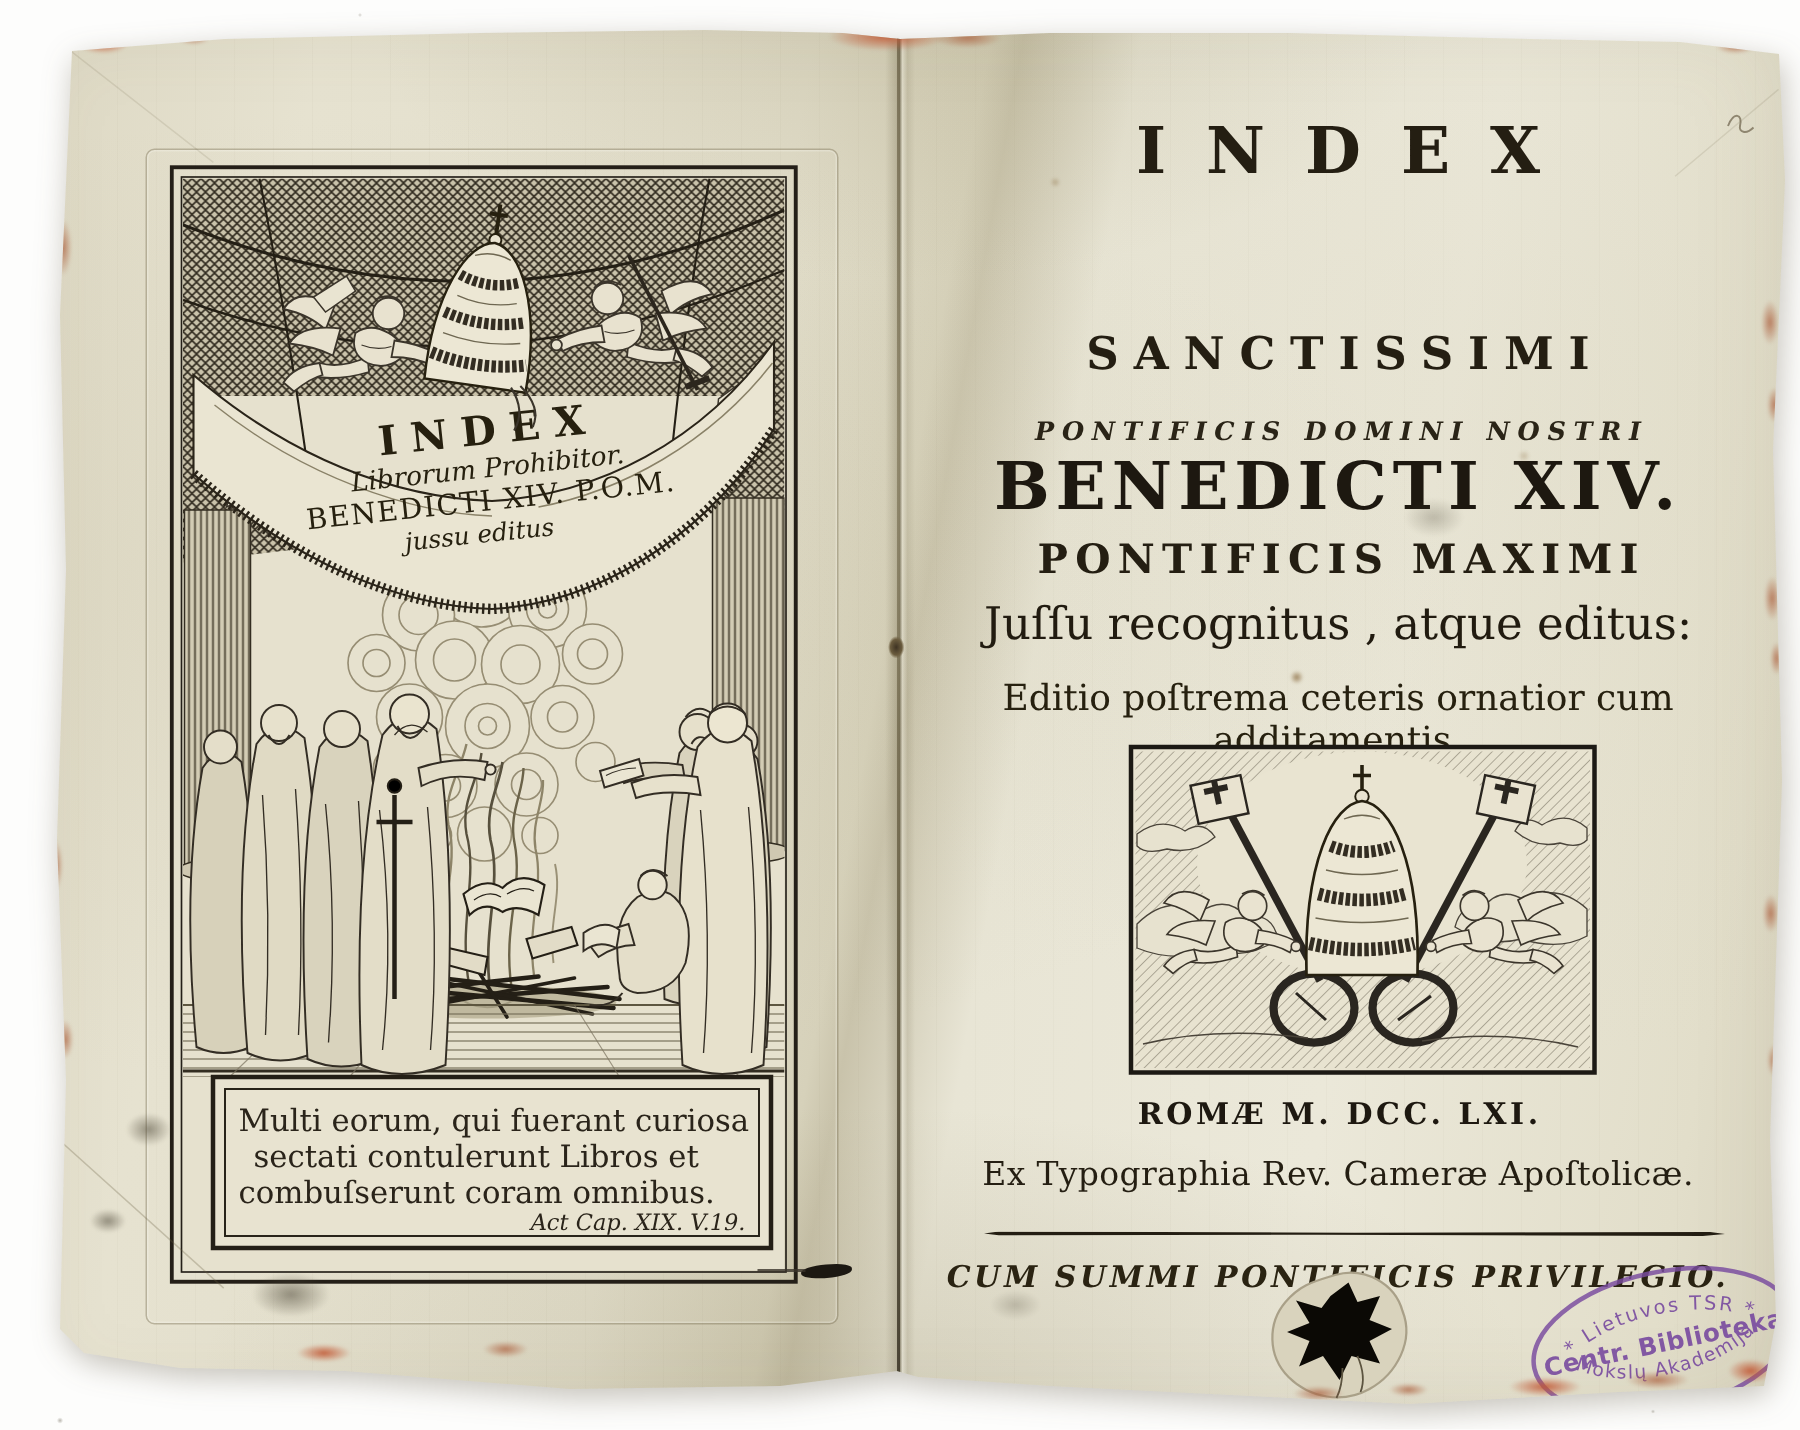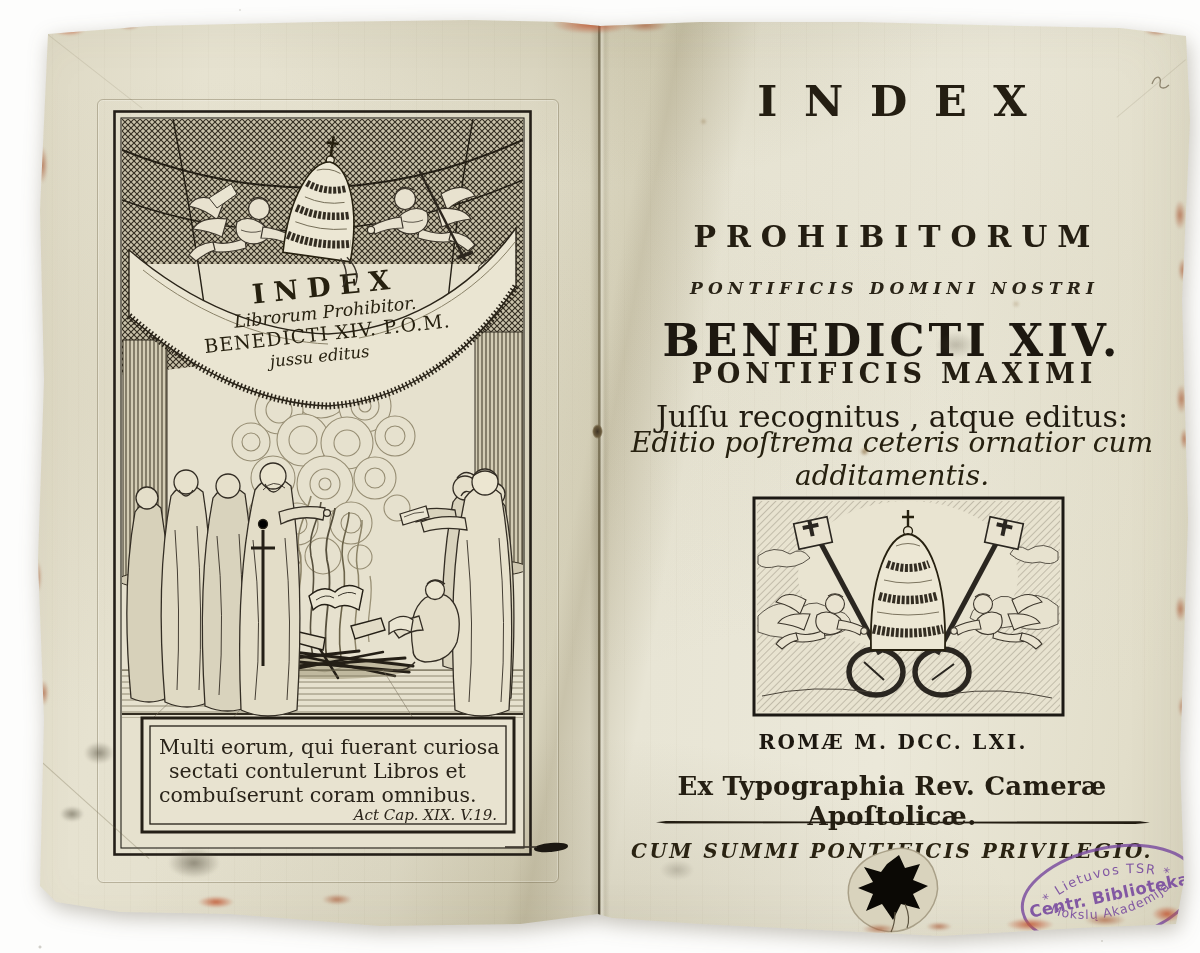--- a/index.html
+++ b/index.html
@@ -35,26 +35,26 @@
   .red2{background:radial-gradient(closest-side, rgba(172,96,62,.75), rgba(172,96,62,0));}
   .smudge{background:radial-gradient(closest-side, rgba(80,74,58,.55), rgba(80,74,58,0));}
   .fox{background:radial-gradient(closest-side, rgba(138,107,63,.8), rgba(138,107,63,0));}
   .engr{position:absolute;left:113px;top:110px;}
   .vignette{position:absolute;left:752px;top:496px;}
   .t{position:absolute;left:602px;width:580px;text-align:center;color:#241e12;}
   .t-index{top:76px;font-size:43px;font-weight:600;letter-spacing:.62em;text-indent:.62em;}
   .t-librorum{top:126px;font-size:64px;font-weight:700;letter-spacing:.035em;color:#1d1810;}
   .t-prohib{top:219px;font-size:30px;font-weight:700;letter-spacing:.33em;text-indent:.33em;}
   .t-sanct{top:278px;font-size:17px;font-weight:600;font-style:italic;letter-spacing:.30em;text-indent:.3em;color:#2a2417;}
-  .t-bened{top:299px;font-size:44px;font-weight:600;letter-spacing:.09em;color:#1d1810;margin-top:16px;}
+  .t-bened{top:299px;font-size:44px;font-weight:600;letter-spacing:.09em;color:#1d1810;}
   .t-pont{top:358px;font-size:27px;font-weight:600;letter-spacing:.18em;text-indent:.18em;}
   .t-jussu{top:399px;font-size:30px;color:#211b10;}
-  .t-editio{top:426px;font-size:28px;font-style:italic;color:#26200f;}
+  .t-editio{top:451px;font-size:24px;color:#26200f;}
   .t-romae{top:730px;font-size:20px;font-weight:700;letter-spacing:.12em;text-indent:.12em;color:#1d1810;}
-  .t-extypo{top:771px;font-size:26px;font-weight:700;letter-spacing:.01em;}
+  .t-extypo{top:771px;font-size:22px;font-weight:400;letter-spacing:.01em;}
   .rule{position:absolute;left:656px;top:821px;width:494px;height:3px;background:#231d12;
         clip-path:polygon(0 45%,2% 0,50% 25%,98% 10%,100% 55%,97% 100%,45% 70%,2% 85%);}
   .t-priv{top:839px;left:622px;width:540px;font-size:20px;font-style:italic;font-weight:600;letter-spacing:.12em;color:#2a2312;}
   .hole{position:absolute;left:835px;top:842px;}
   .stamp{position:absolute;left:1014px;top:842px;transform:rotate(-12deg);opacity:.92;}
   .squiggle{position:absolute;left:1150px;top:72px;}
   .inkblob{position:absolute;left:534px;top:843px;width:34px;height:9px;background:#1c1812;border-radius:50% 40% 50% 45%;transform:rotate(-4deg);}
   .inkline{position:absolute;left:505px;top:846px;width:32px;height:2px;background:rgba(58,51,42,.8);}
   .knot{position:absolute;left:592px;top:424px;width:11px;height:15px;background:radial-gradient(closest-side,#3e3323,#6b5c3e 70%,transparent);border-radius:50%;}
 </style>
@@ -307,21 +307,21 @@
           <text x="46" y="692">combuſserunt coram omnibus.</text>
           <text x="384" y="710" font-size="15" font-style="italic" text-anchor="end">Act Cap. XIX. V.19.</text>
         </g>
       </g>
 
       <rect x="1.5" y="1.5" width="416" height="743" fill="none" stroke="#241f18" stroke-width="2.6"></rect>
       <rect x="8" y="8" width="403" height="730" fill="none" stroke="#241f18" stroke-width="1.1"></rect>
     </svg>
 
     <div class="t t-index">INDEX</div>
-    <div class="t t-prohib">PROHIBITORUM</div>
+    <div class="t t-prohib">SANCTISSIMI</div>
     <div class="t t-sanct">PONTIFICIS DOMINI NOSTRI</div>
     <div class="t t-bened">BENEDICTI XIV.</div>
     <div class="t t-pont">PONTIFICIS MAXIMI</div>
     <div class="t t-jussu">Juſſu recognitus , atque editus:</div>
     <div class="t t-editio">Editio poſtrema ceteris ornatior cum additamentis.</div>
 
     <svg class="vignette" width="313" height="221" viewBox="0 0 313 221">
       <defs>
         <pattern id="vg-diag" width="5" height="5" patternUnits="userSpaceOnUse" patternTransform="rotate(45)">
           <path d="M0,0 V5" stroke="#4a4334" stroke-width="1.1"></path>

